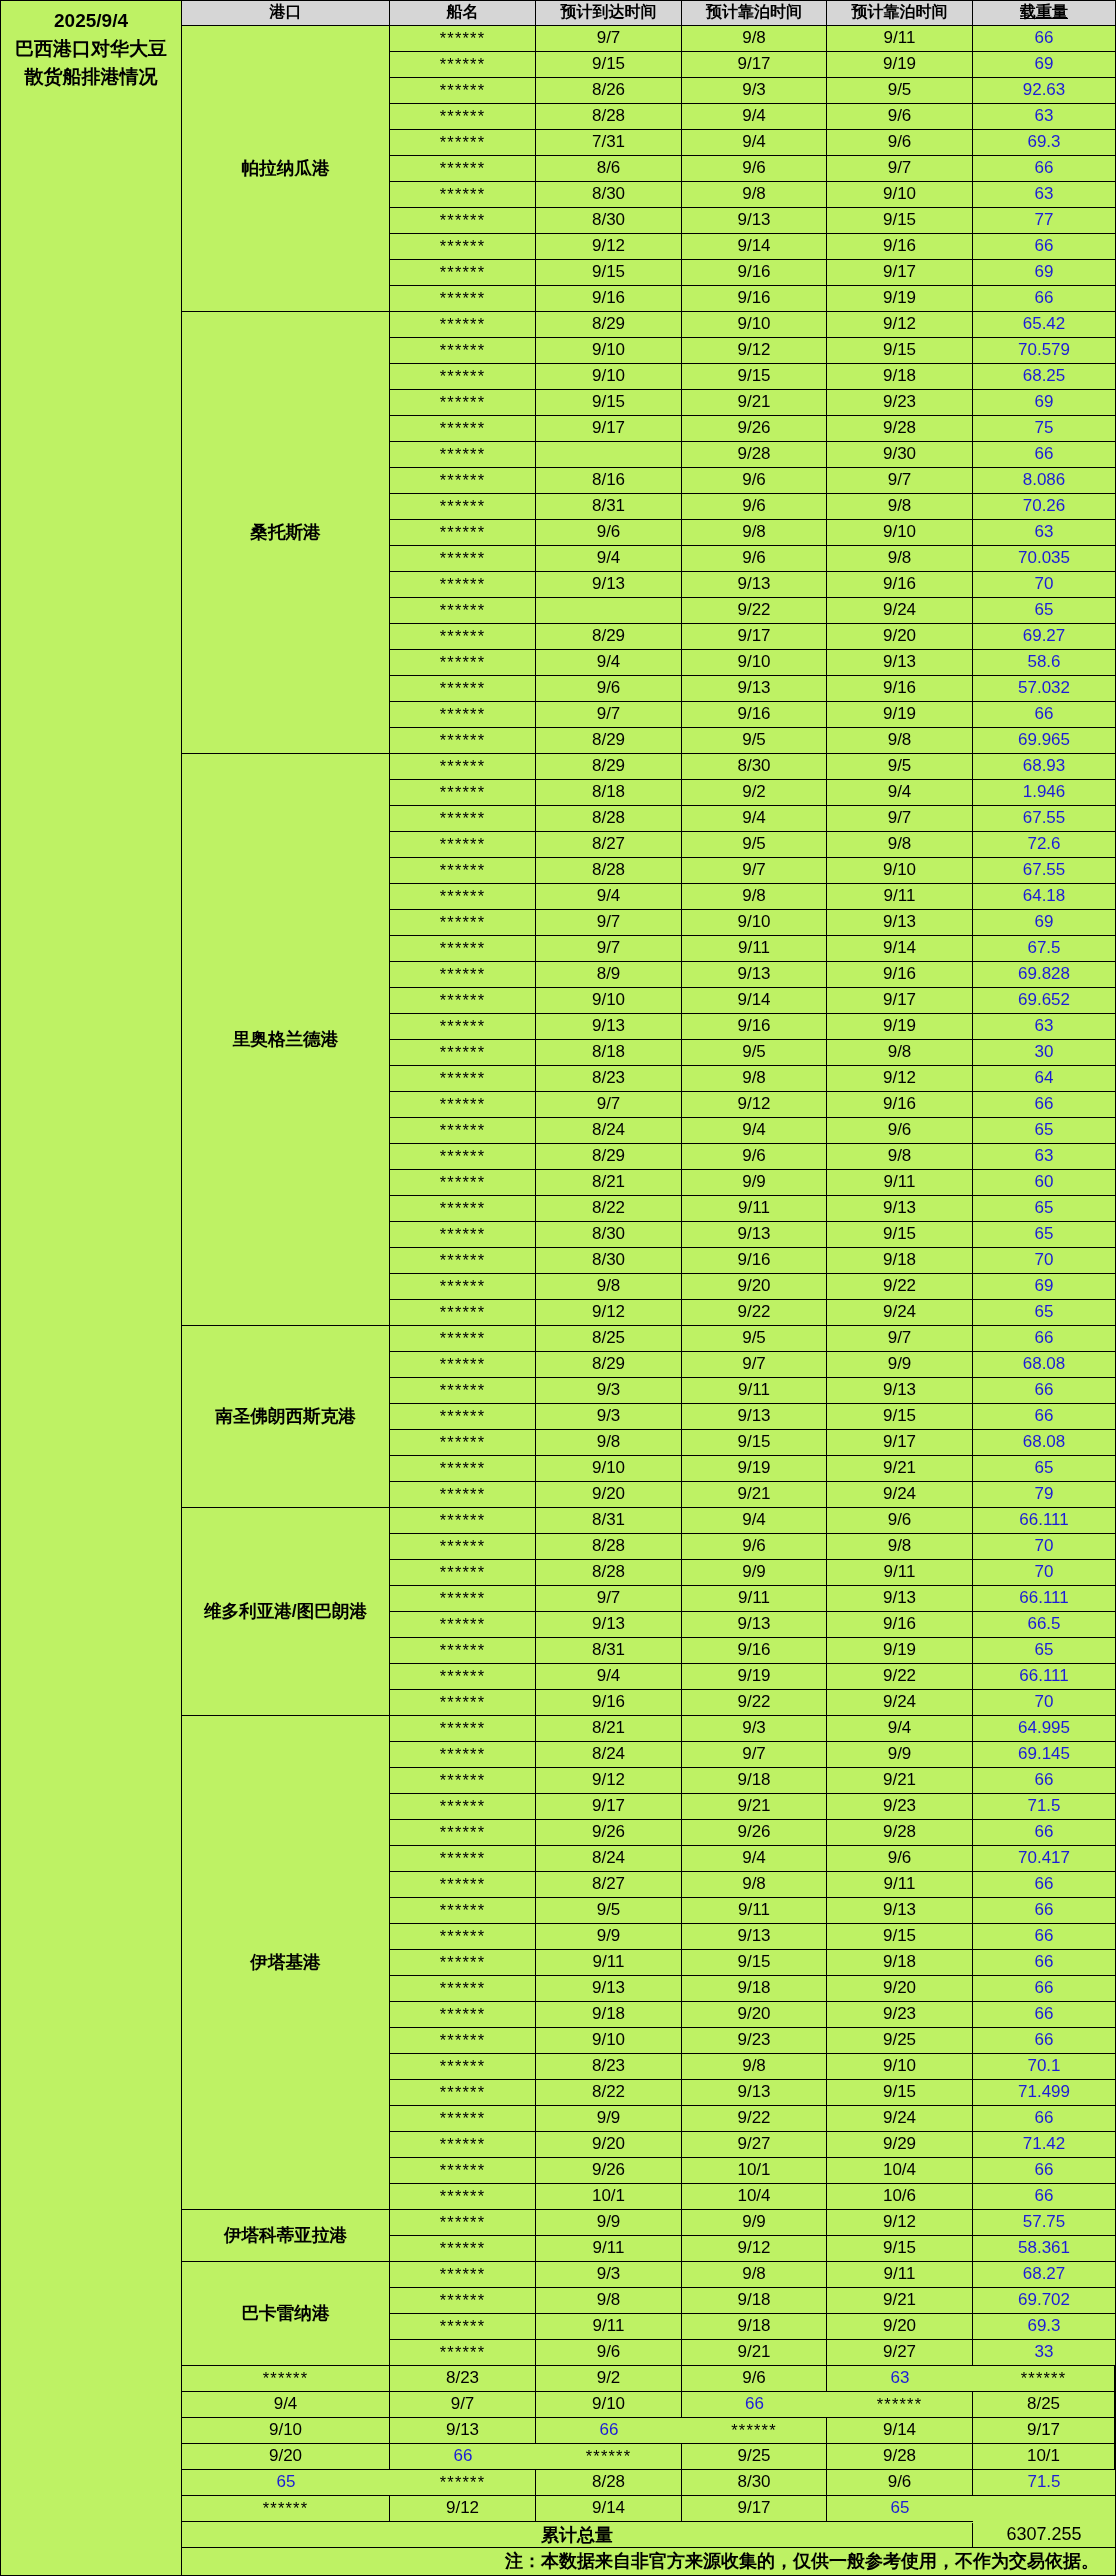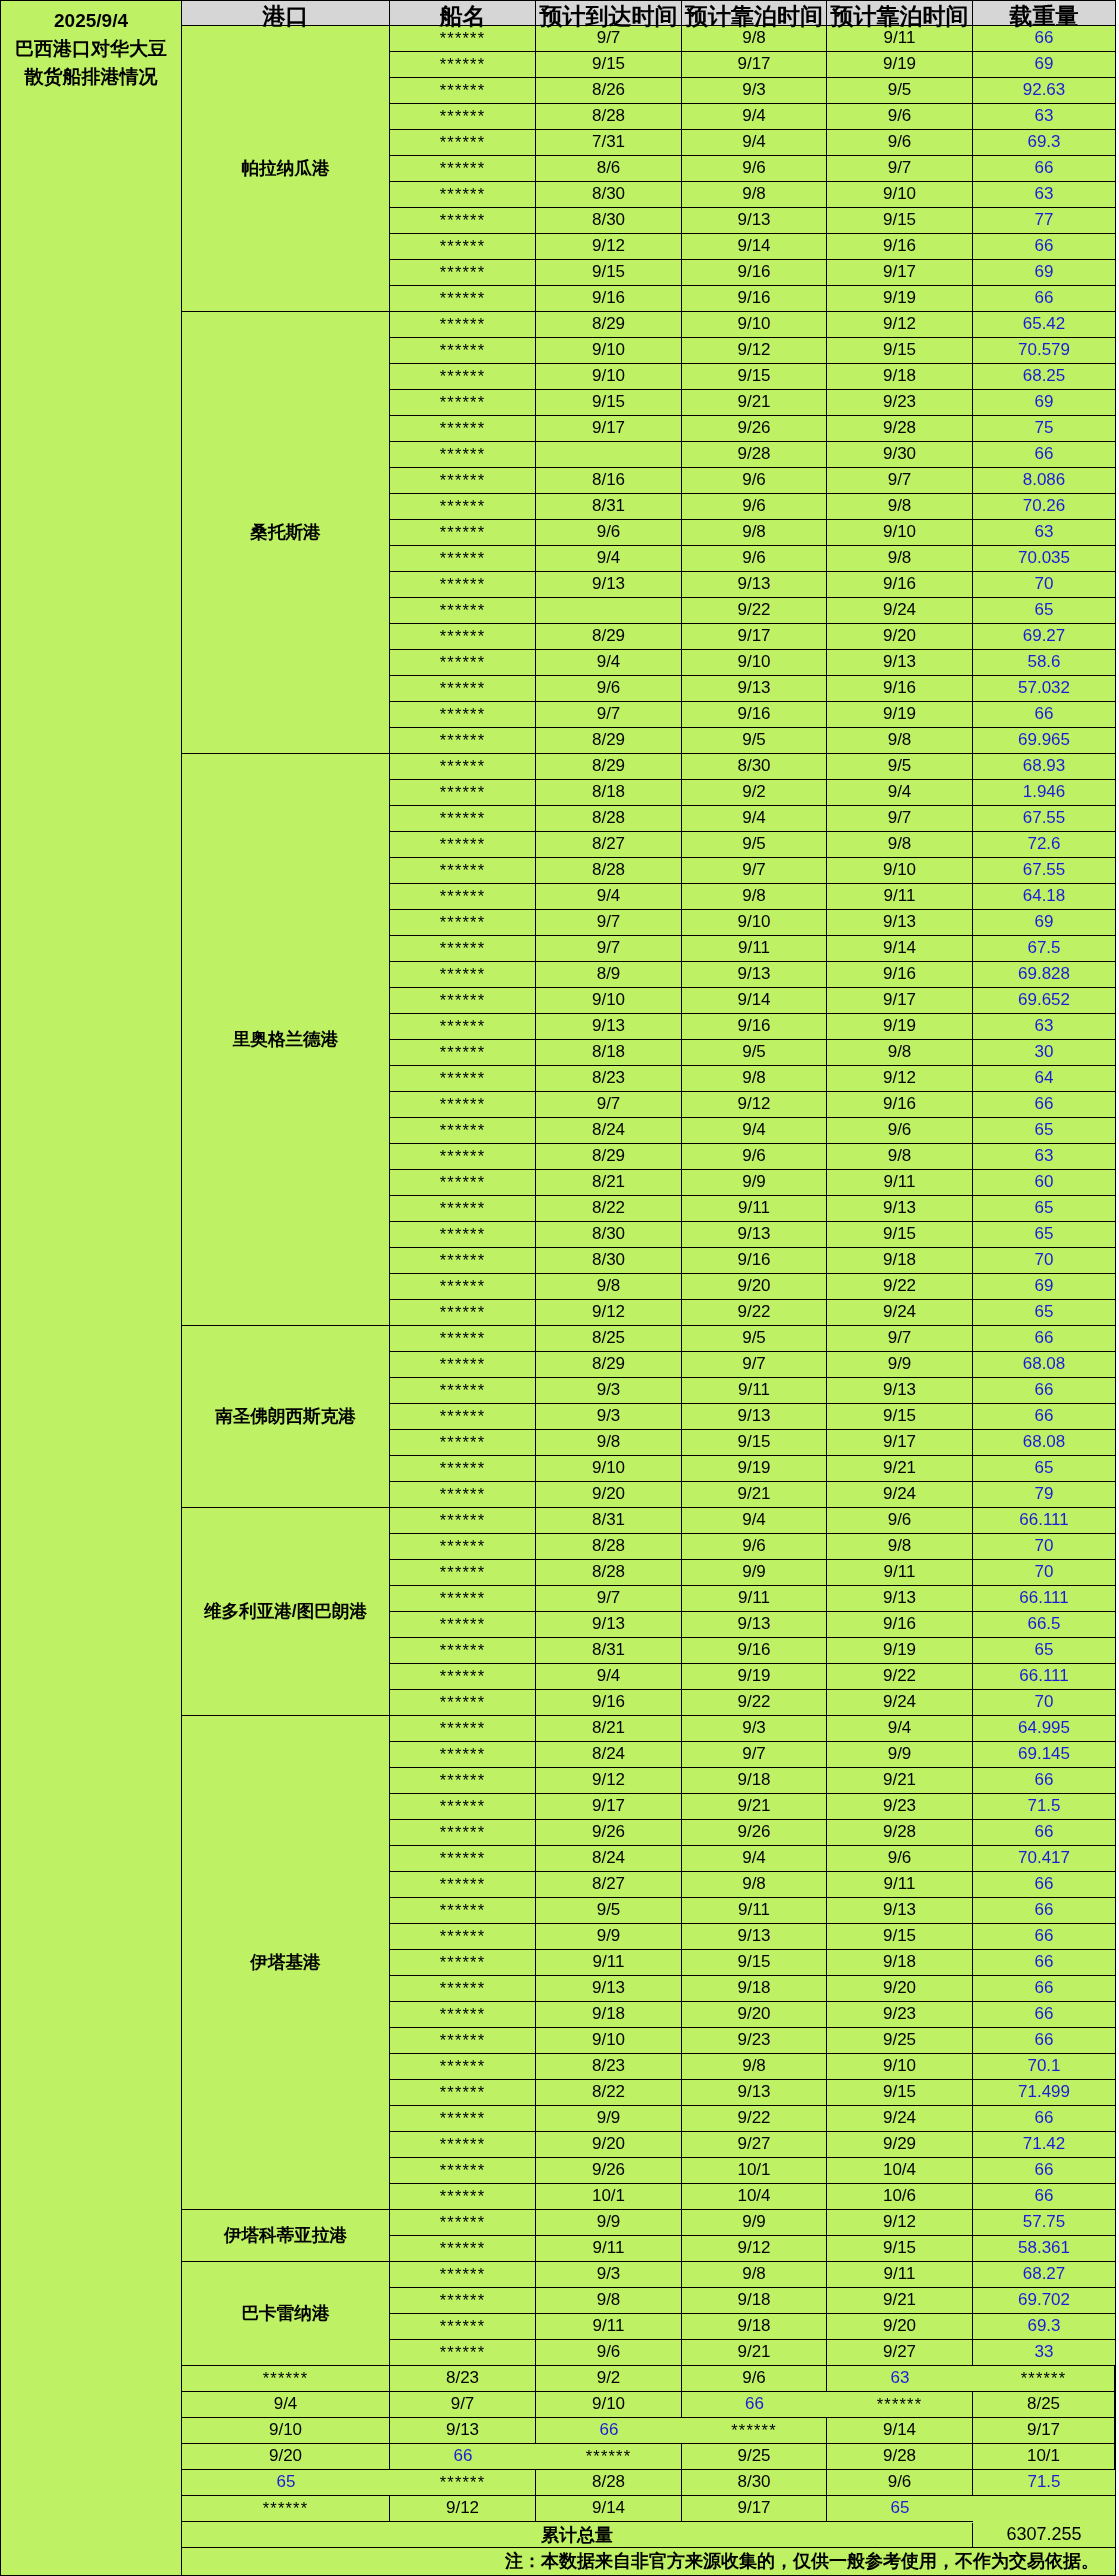--- a/index.html
+++ b/index.html
@@ -19,24 +19,24 @@
   
   .right-col { flex:1; display:flex; flex-direction:column; }
   .hdr {
     height:24.6px; display:grid;
     grid-template-columns:208px 146px 146px 145px 146px 1fr;
     background:var(--header-bg,#d6d6d6);
     border-bottom:1.2px solid var(--border,#000);
   }
   .hdr > div {
     display:flex; align-items:center; justify-content:center;
-    font-weight:bold; font-size:23px;
+    font-weight:bold; font-size:16px;
     border-right:1.2px solid var(--border,#000);
   }
-  .hdr > div:last-child { border-right:none; }
+  .hdr > div:last-child { border-right:none;text-decoration:underline; }
   .body-grid {
     height:2497px; display:grid;
     grid-template-columns:208px 146px 146px 145px 146px 1fr;
     grid-auto-rows:26px; grid-auto-flow:row;
   }
   .cell {
     display:flex; align-items:center; justify-content:center;
     border-right:1.2px solid var(--border,#000);
     border-bottom:1.2px solid var(--border,#000);
     overflow:hidden; white-space:nowrap;

